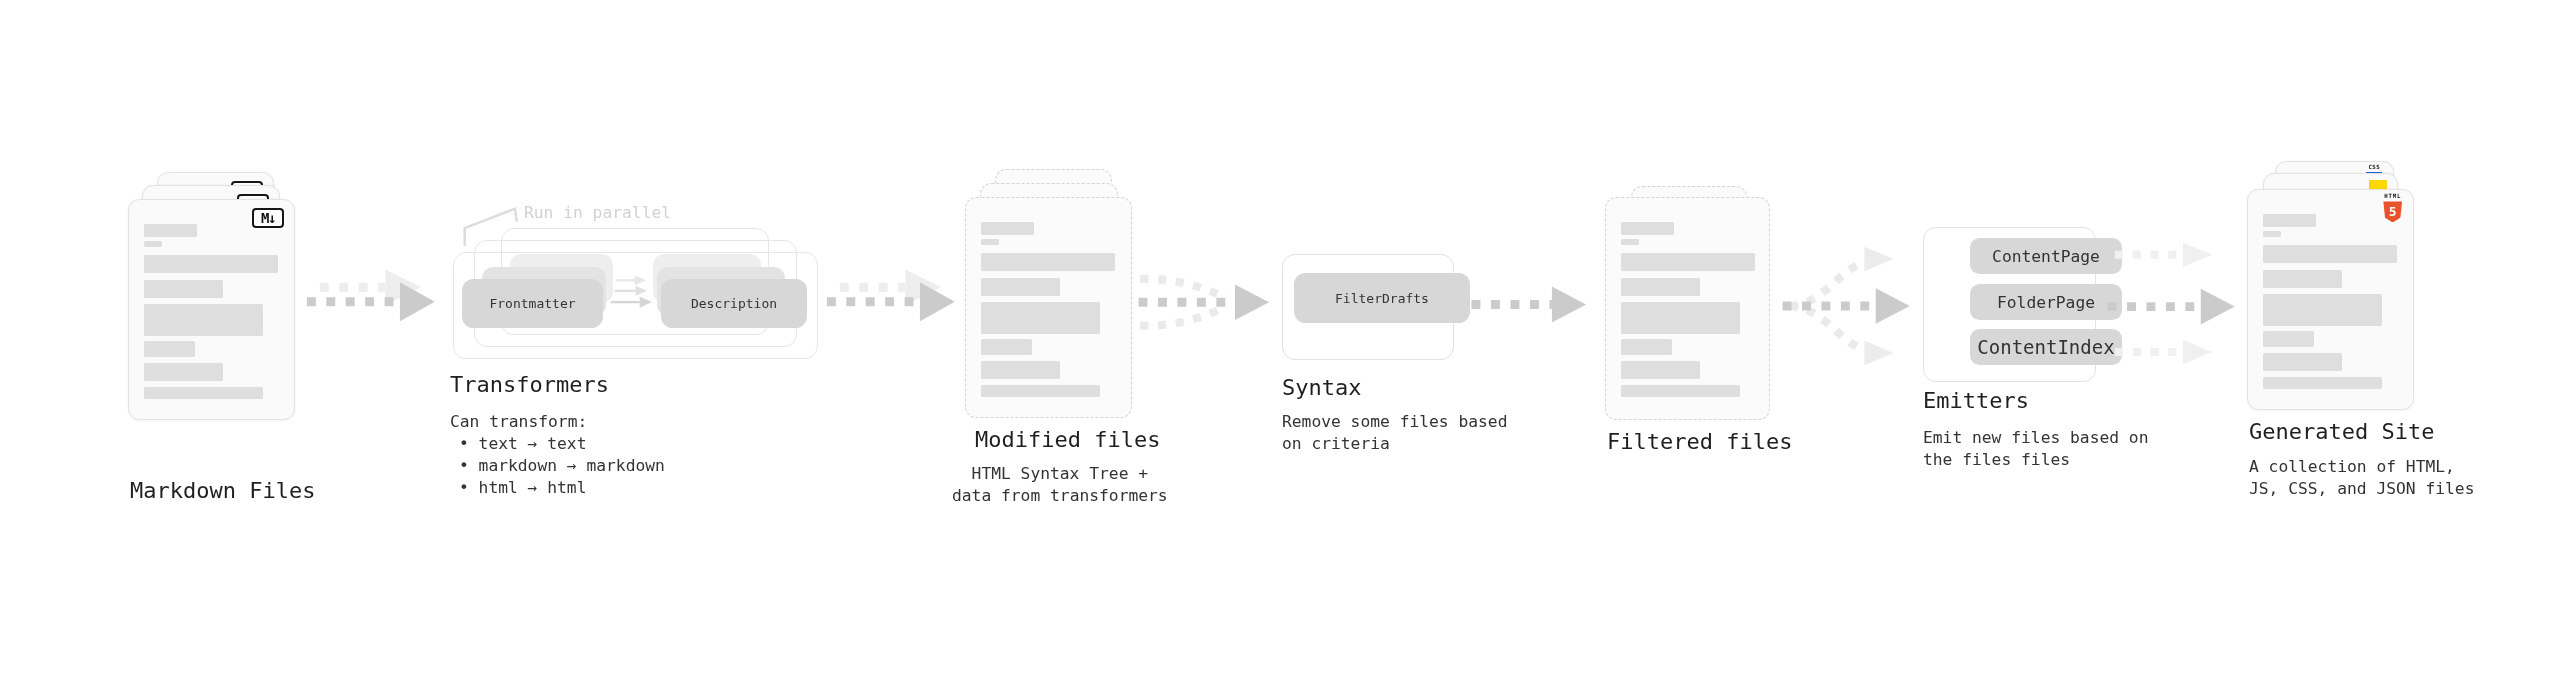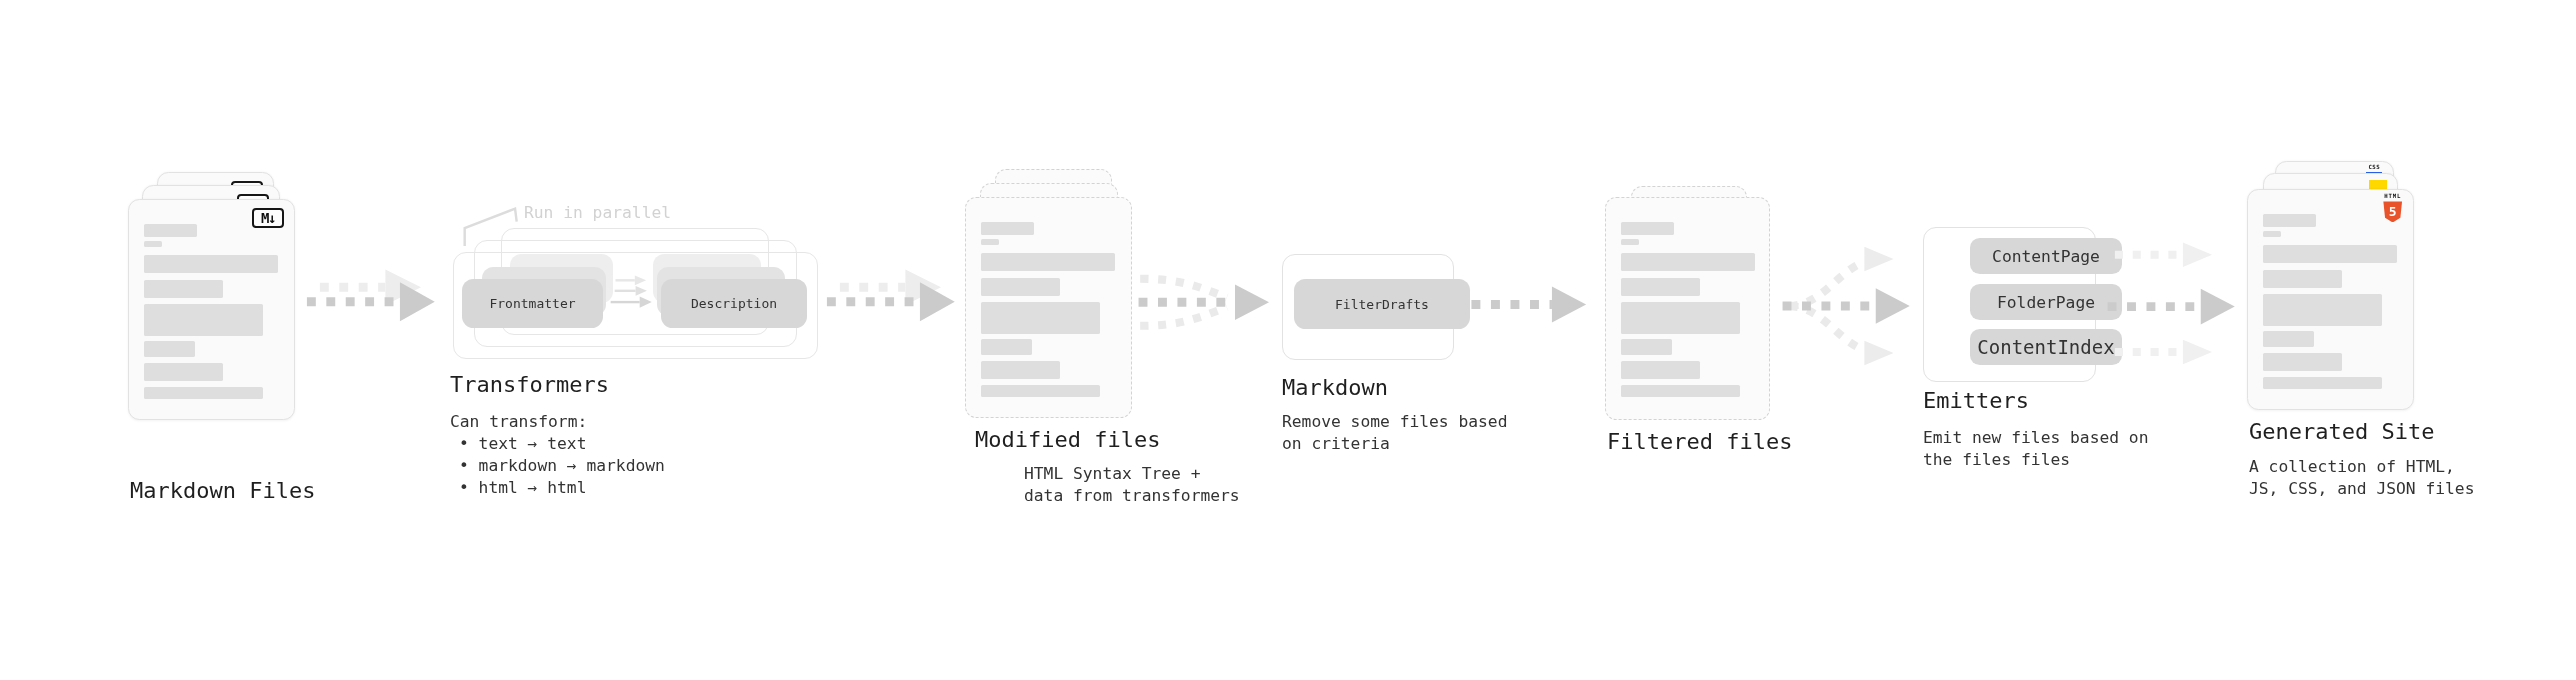--- a/index.html
+++ b/index.html
@@ -136,37 +136,37 @@
           <div class="bar"></div>
           <div class="bar"></div>
           <div class="bar"></div>
         <div class="bar"></div>
           <div class="bar"></div>
           <div class="bar"></div>
           <div class="bar"></div>
       </div>
     </div>
     <div class="stage-label" style="left:967px;top:427px;padding-left:8px;">Modified files</div>
-    <div class="stage-sub" style="left:1024px;top:463px;">
+    <div class="stage-sub" style="left:952px;top:463px;text-align:center;">
       <div>HTML Syntax Tree +</div>
       <div>data from transformers</div>
     </div>
   </div>
 
   <svg class="arrow" style="left:1136px;top:265px;" width="138" height="77" viewBox="0 0 170 95">
     <path d="M5,17 C55,17 75,26 112,40" stroke="#eaeaea" stroke-width="10" stroke-dasharray="10 12" fill="none"></path>
     <path d="M5,75 C55,75 75,66 112,52" stroke="#eaeaea" stroke-width="10" stroke-dasharray="10 12" fill="none"></path>
     <line x1="3" y1="46" x2="122" y2="46" stroke="#cbcbcb" stroke-width="11" stroke-dasharray="11 13"></line>
     <polygon points="122,24 164,46 122,68" fill="#cbcbcb"></polygon>
   </svg>
 
   <div>
     <div class="frame" style="left:1282px;top:254px;width:172px;height:106px;"></div>
-    <div class="node" style="left:1294px;top:279px;width:176px;height:50px;">FilterDrafts</div>
-    <div class="stage-label" style="left:1282px;top:375px;">Markdown</div>
+    <div class="node" style="left:1294px;top:273px;width:176px;height:50px;">FilterDrafts</div>
+    <div class="stage-label" style="left:1282px;top:375px;">Syntax</div>
     <div class="stage-sub" style="left:1282px;top:411px;">
       <div>Remove some files based</div>
       <div>on criteria</div>
     </div>
   </div>
 
   <svg class="arrow" style="left:1469px;top:276px;" width="122" height="57" viewBox="0 0 150 70">
     <line x1="3" y1="35" x2="102" y2="35" stroke="#cbcbcb" stroke-width="11" stroke-dasharray="11 13"></line>
     <polygon points="102,13 144,35 102,57" fill="#cbcbcb"></polygon>
   </svg>

